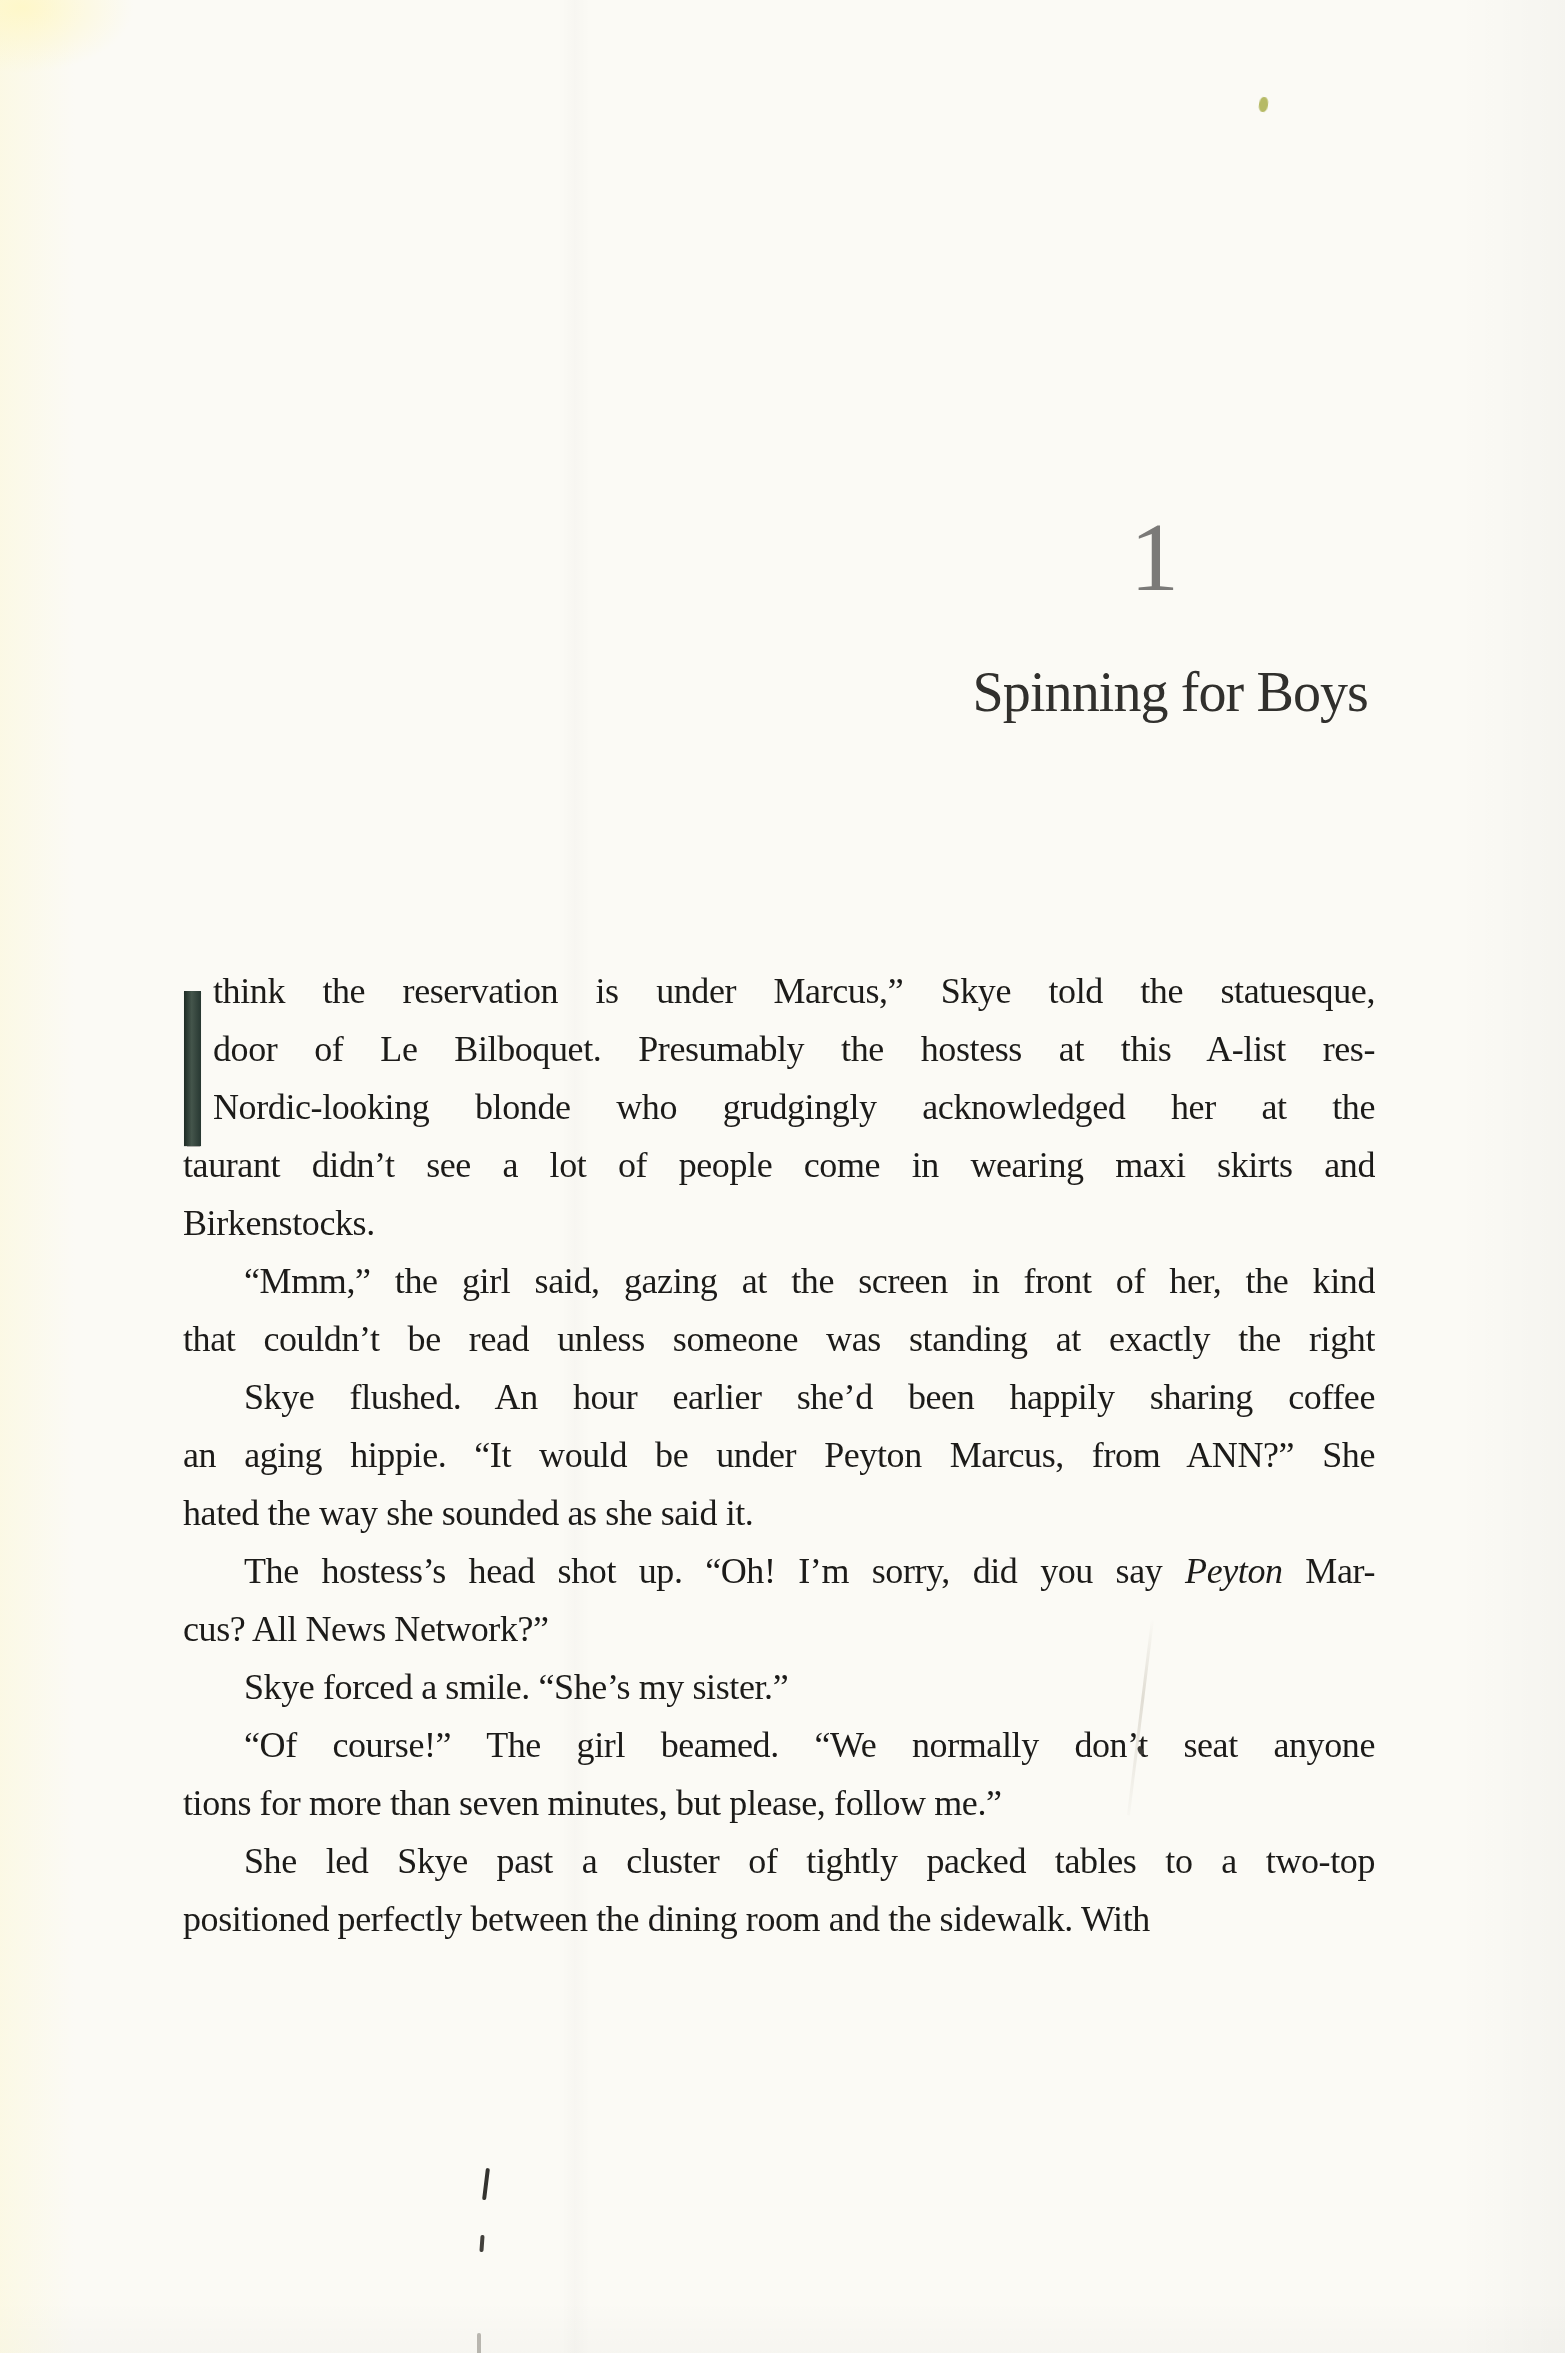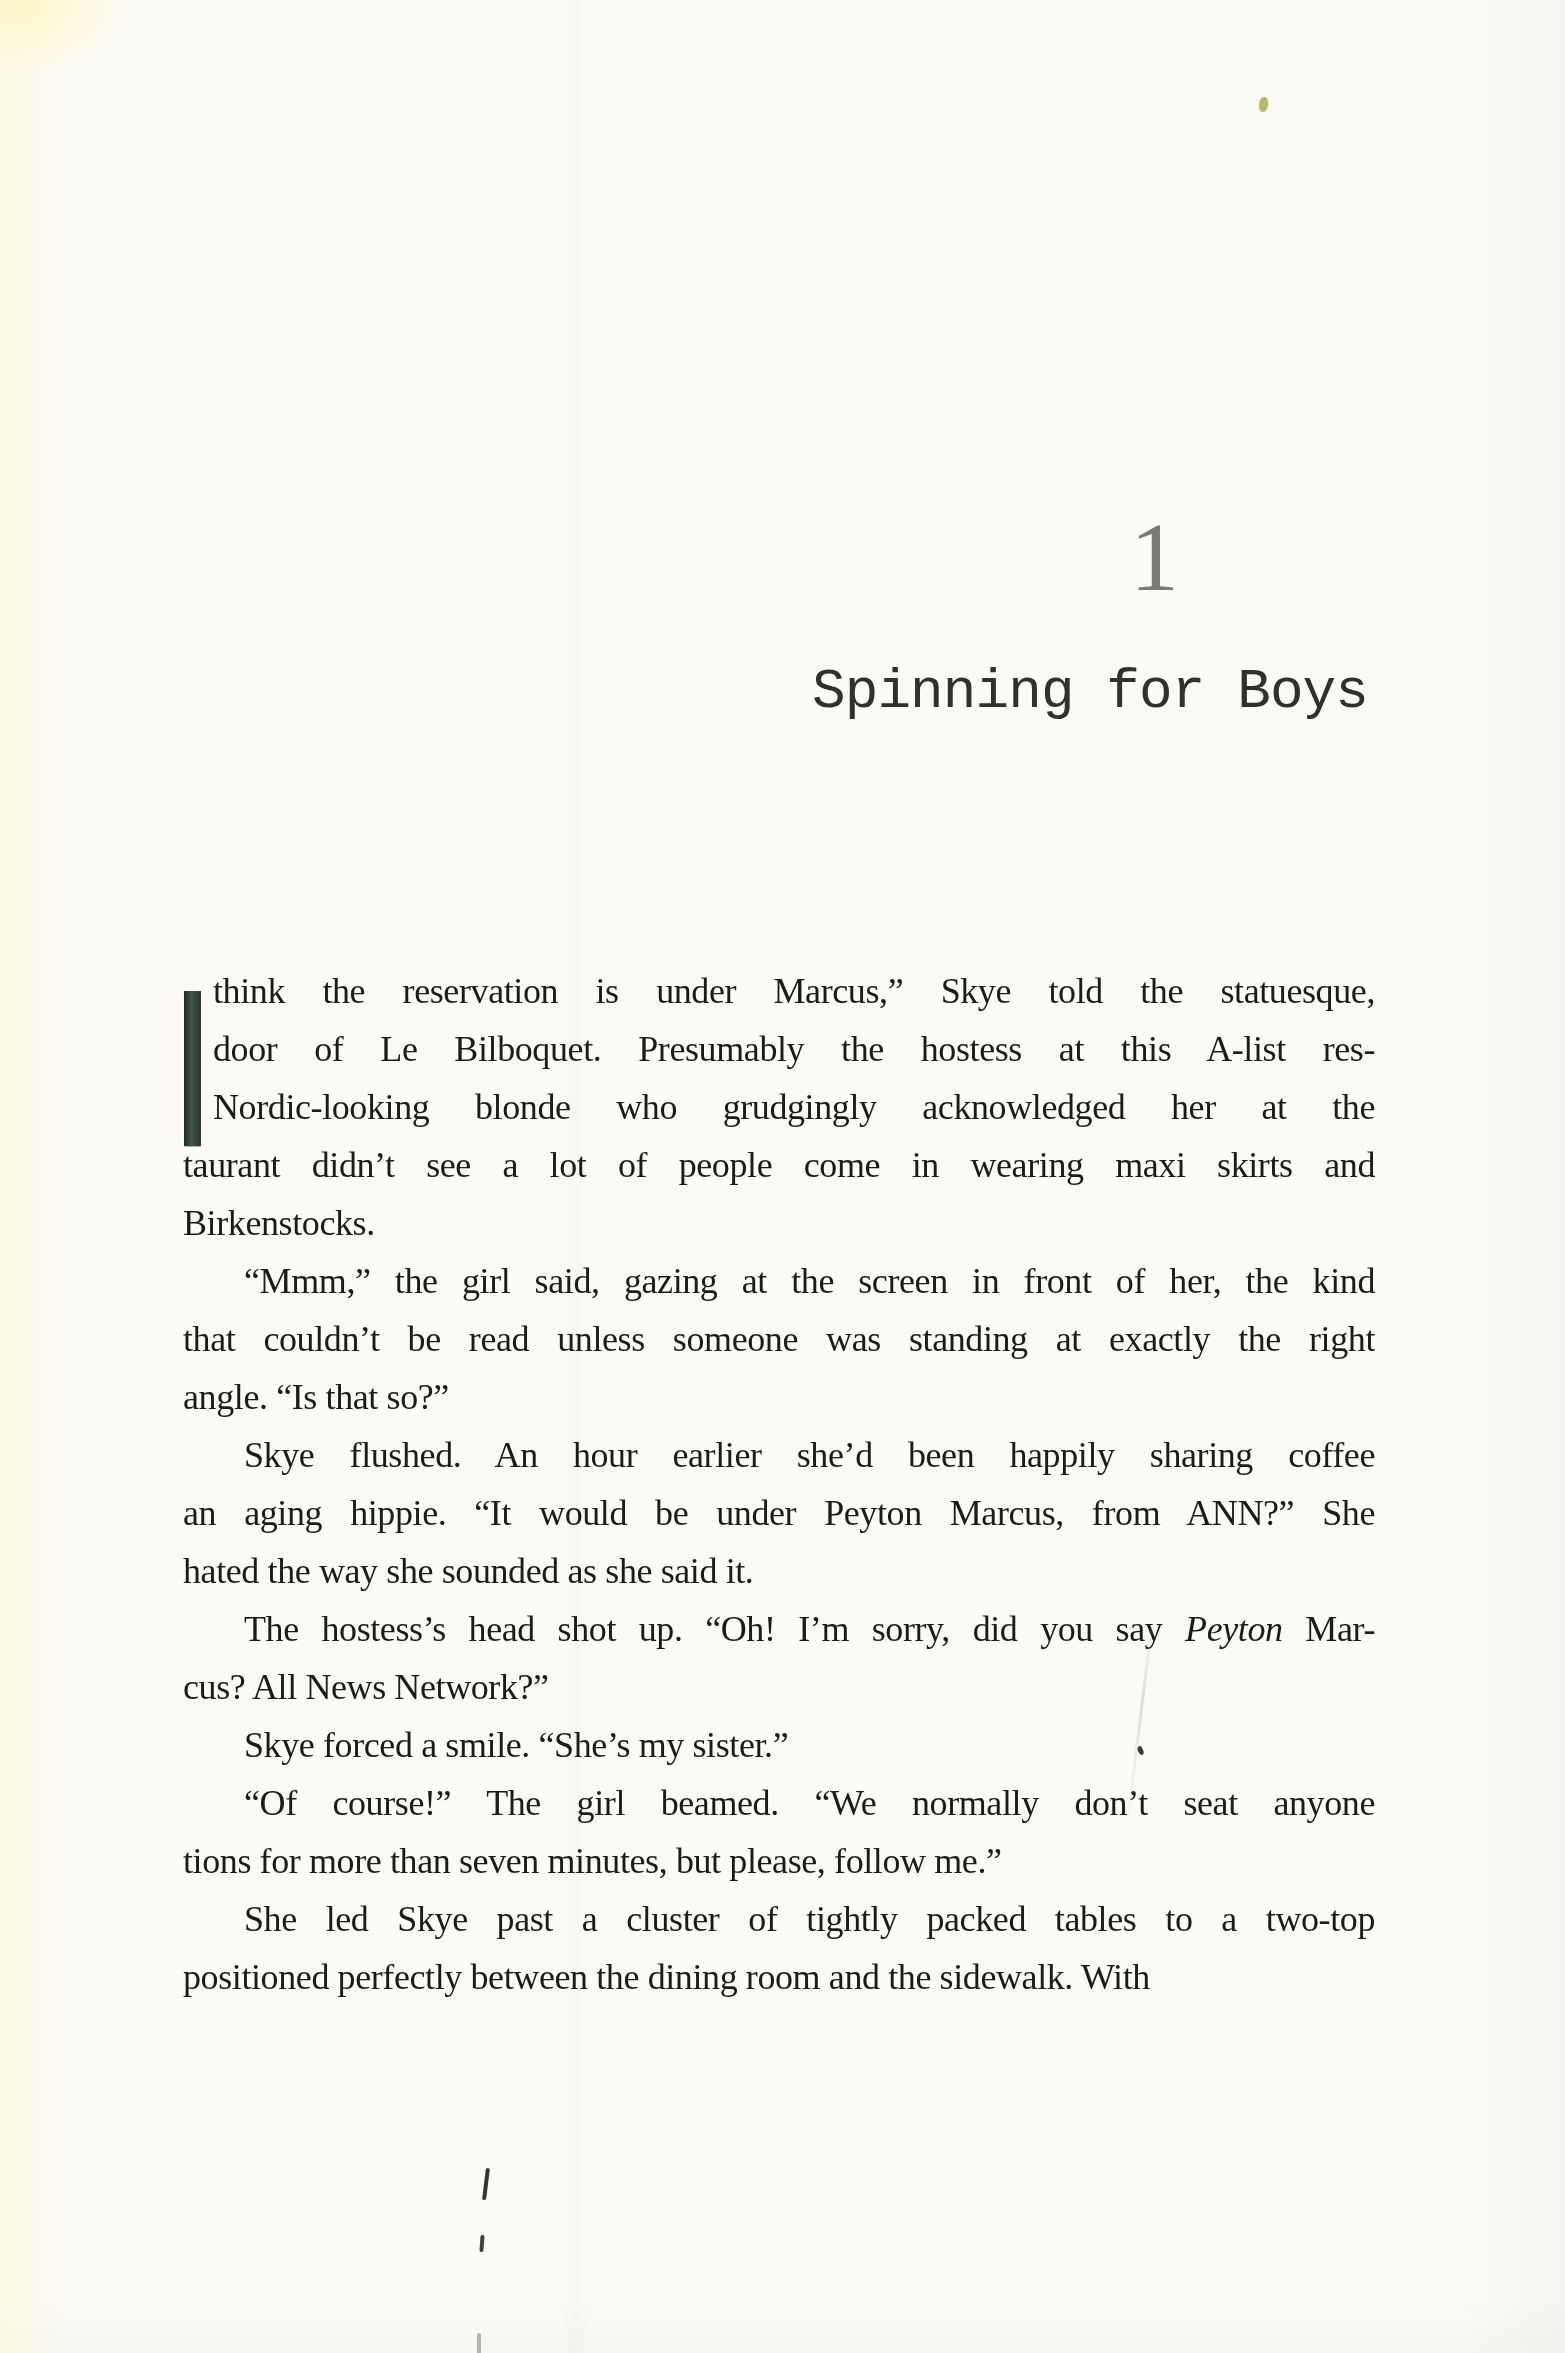--- a/index.html
+++ b/index.html
@@ -29,21 +29,21 @@
     right: 386px;
     font-family: "Liberation Serif", serif;
     font-size: 98px;
     line-height: 1;
     color: #7b7a78;
   }
   .chapter-title {
     position: absolute;
     top: 664px;
     right: 197px;
-    font-family: Liberation Mono, monospace;
+    font-family: Liberation Serif, serif;
     font-size: 56px;
     line-height: 1;
     letter-spacing: -0.9px;
     color: #31302d;
   }
 
   
   .body-text {
     position: absolute;
     left: 183px;
@@ -155,21 +155,20 @@
         <span class="dcap" title="I"></span>
         <div class="line dcl"><span>think the reservation is under Marcus,” Skye told the statuesque,</span></div>
         <div class="line dcl"><span>door of Le Bilboquet. Presumably the hostess at this A-list res-</span></div>
         <div class="line dcl"><span>Nordic-looking blonde who grudgingly acknowledged her at the</span></div>
         <div class="line"><span>taurant didn’t see a lot of people come in wearing maxi skirts and</span></div>
         <div class="line end"><span>Birkenstocks.</span></div>
       </div>
       <div class="para">
         <div class="line ind"><span>“Mmm,” the girl said, gazing at the screen in front of her, the kind</span></div>
         <div class="line"><span>that couldn’t be read unless someone was standing at exactly the right</span></div>
-        <div class="line end"><span>angle. “Is that so?”</span></div>
       </div>
       <div class="para">
         <div class="line ind"><span>Skye flushed. An hour earlier she’d been happily sharing coffee</span></div>
         <div class="line"><span>an aging hippie. “It would be under Peyton Marcus, from ANN?” She</span></div>
         <div class="line end"><span>hated the way she sounded as she said it.</span></div>
       </div>
       <div class="para">
         <div class="line ind"><span>The hostess’s head shot up. “Oh! I’m sorry, did you say </span><span class="it">Peyton</span><span> Mar-</span></div>
         <div class="line end"><span>cus? All News Network?”</span></div>
       </div>

